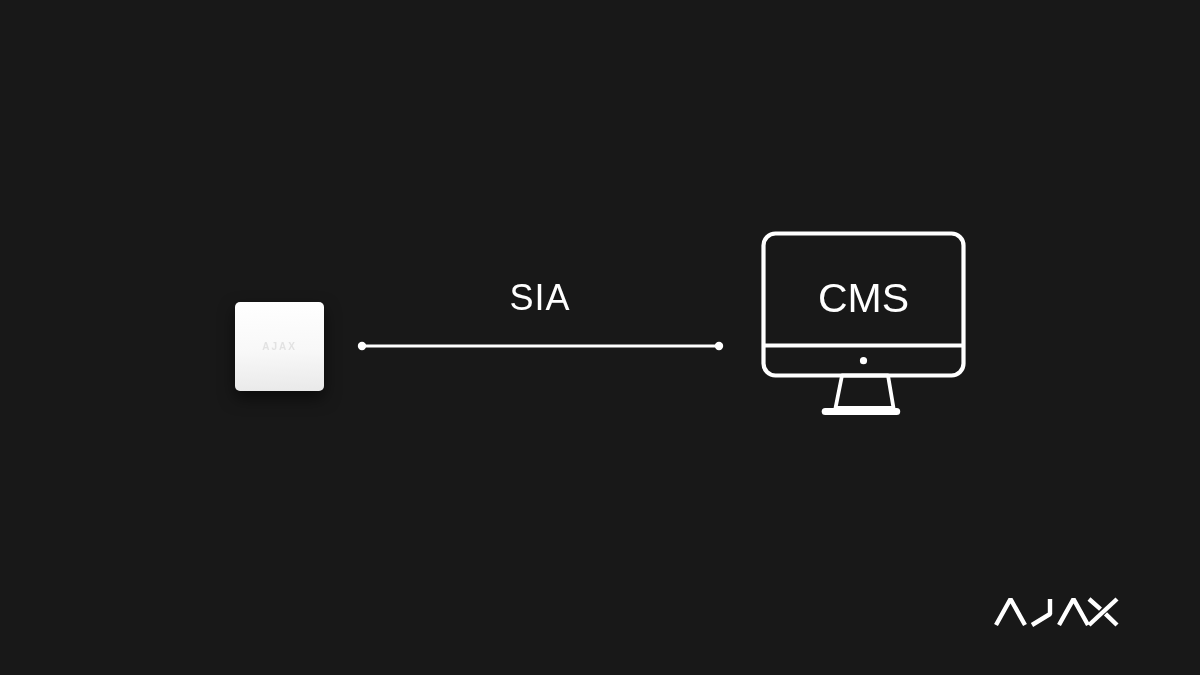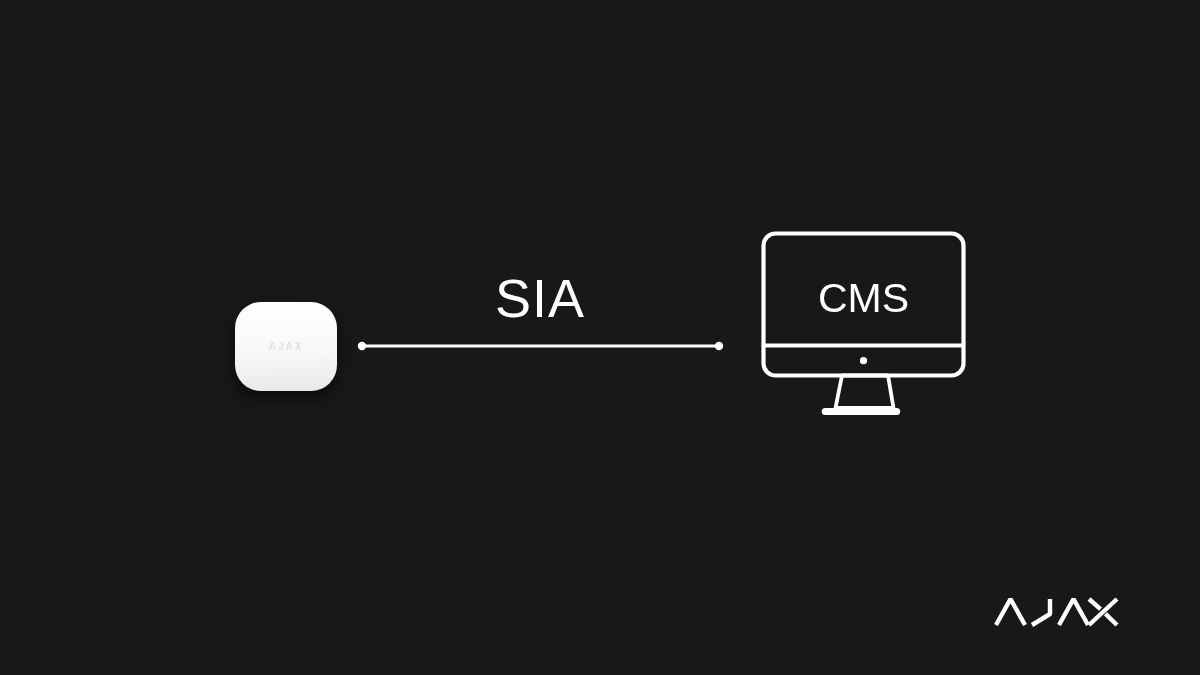--- a/index.html
+++ b/index.html
@@ -13,23 +13,23 @@
     position: relative;
     width: 1200px;
     height: 675px;
     background: #181818;
   }
   
   .hub {
     position: absolute;
     left: 235px;
     top: 302px;
-    width: 102px;
+    width: 89px;
     height: 89px;
-    border-radius: 26px;
+    border-radius: 5px;
     background: linear-gradient(178deg, #ffffff 0%, #f8f8f8 55%, #e9e9e9 100%);
     box-shadow: 0 7px 16px rgba(0,0,0,0.55);
     display: flex;
     align-items: center;
     justify-content: center;
   }
   .hub-brand {
     color: #e2e2e2;
     font-size: 10px;
     font-weight: 700;
@@ -42,21 +42,21 @@
     top: 337px;
   }
   
   .protocol {
     position: absolute;
     left: 340px;
     top: 271px;
     width: 400px;
     text-align: center;
     color: #ffffff;
-    font-size: 54px;
+    font-size: 36px;
     line-height: 54px;
     letter-spacing: 1px;
     font-weight: 400;
   }
   
   .monitor-svg {
     position: absolute;
     left: 758px;
     top: 228px;
   }

